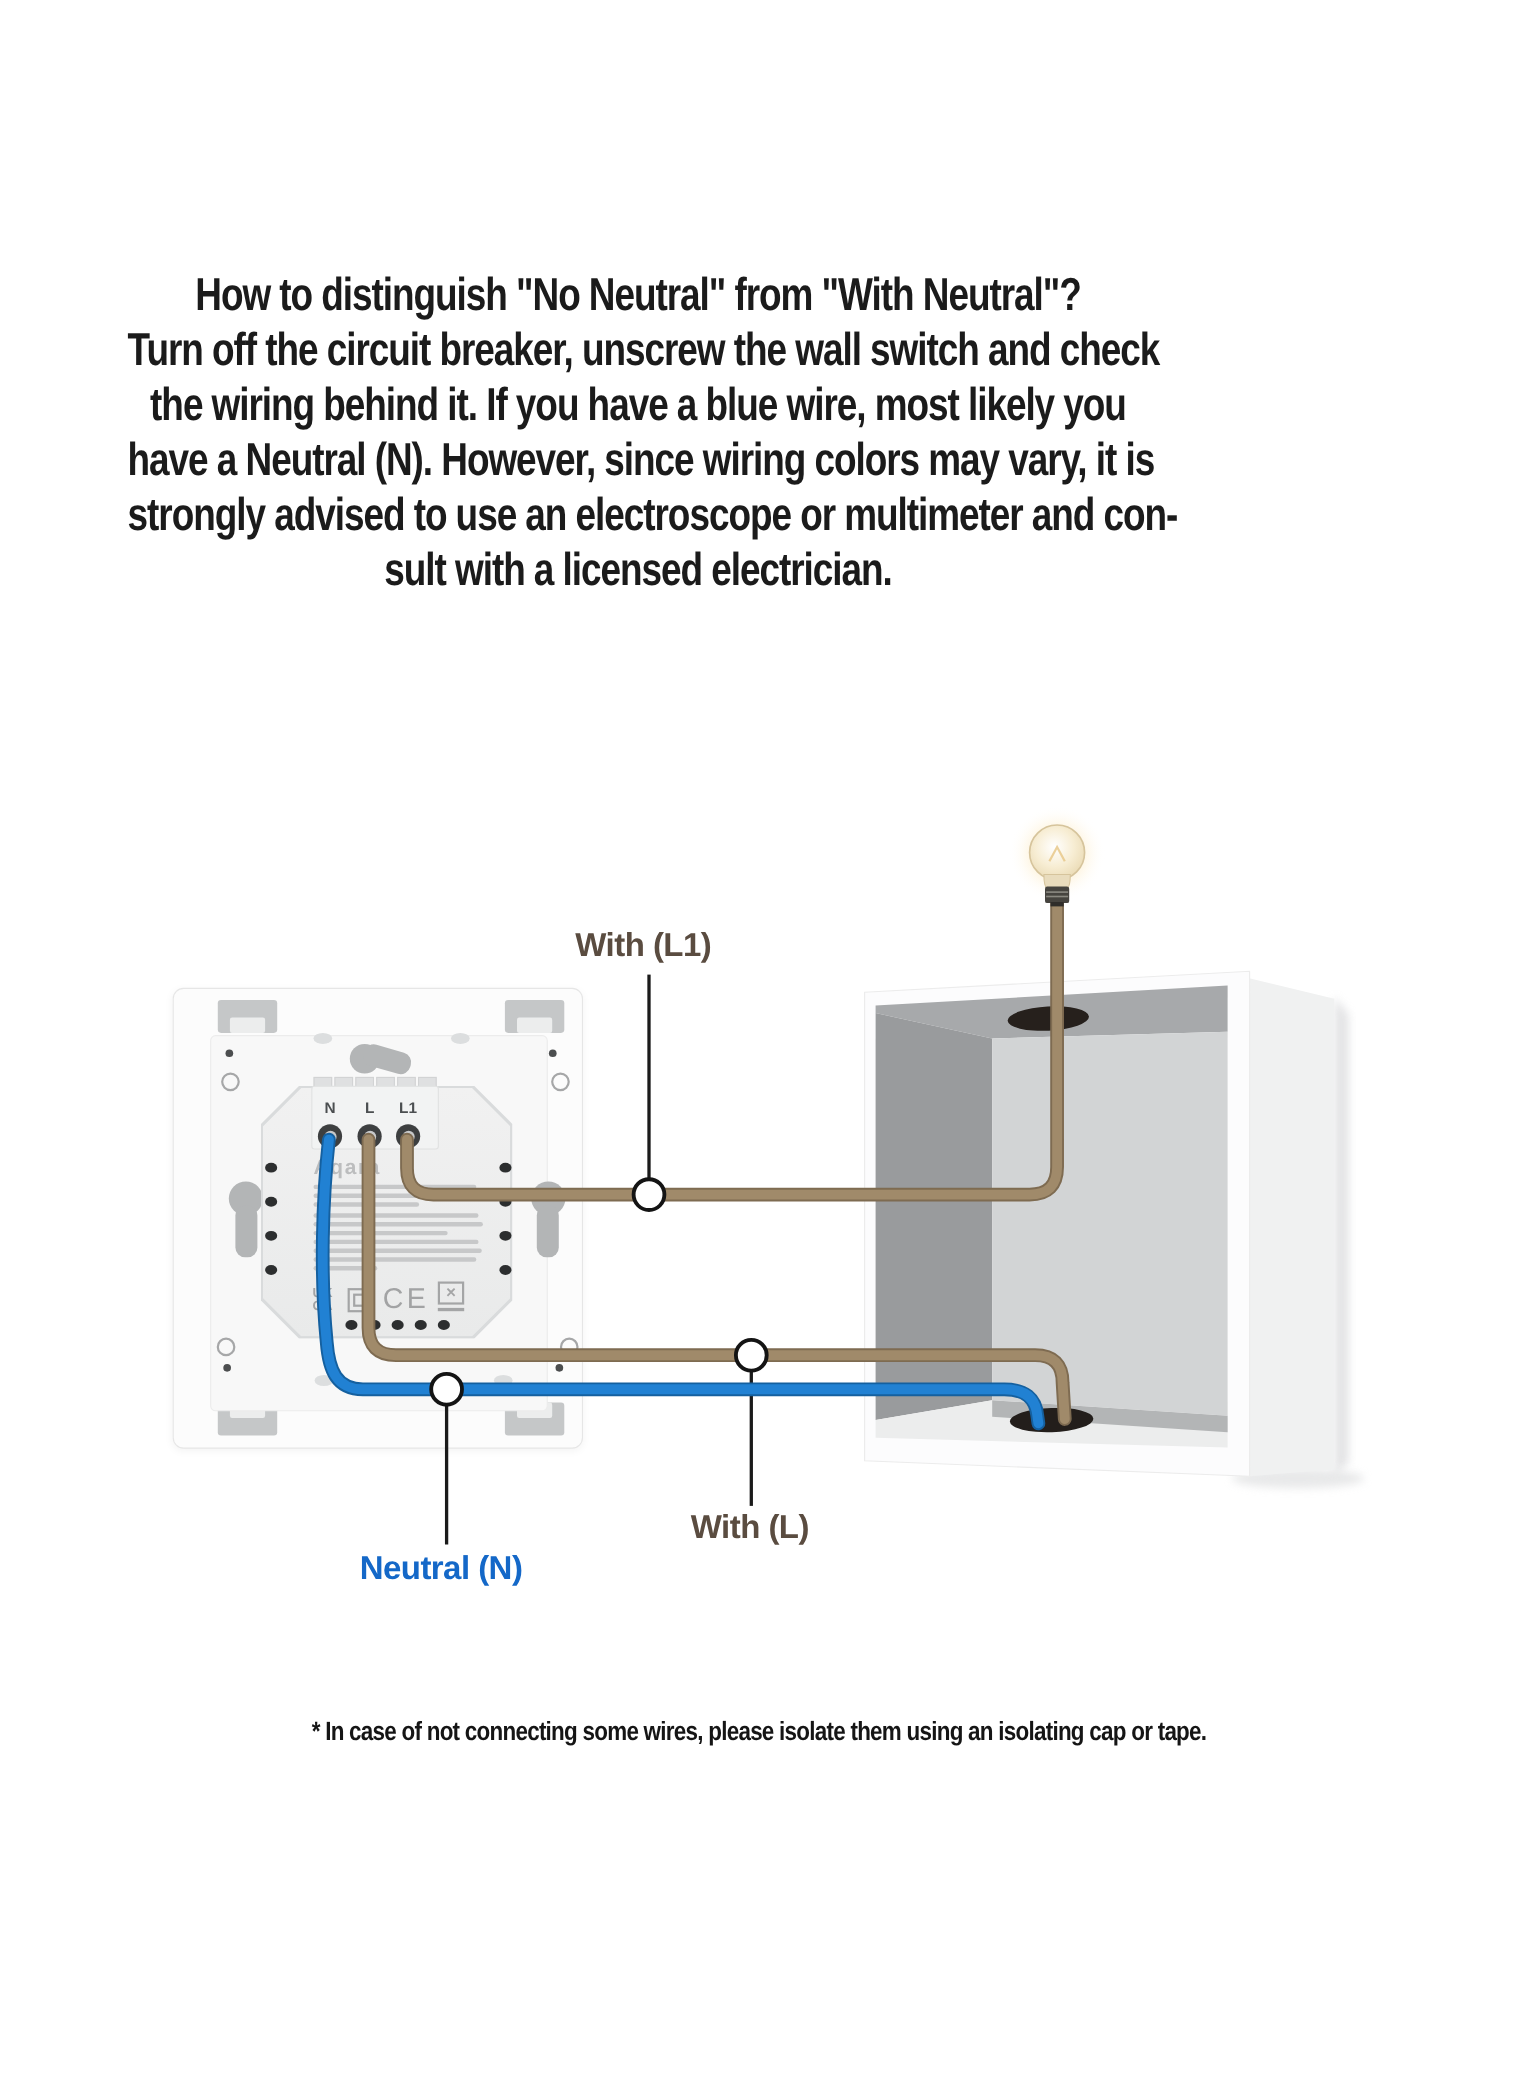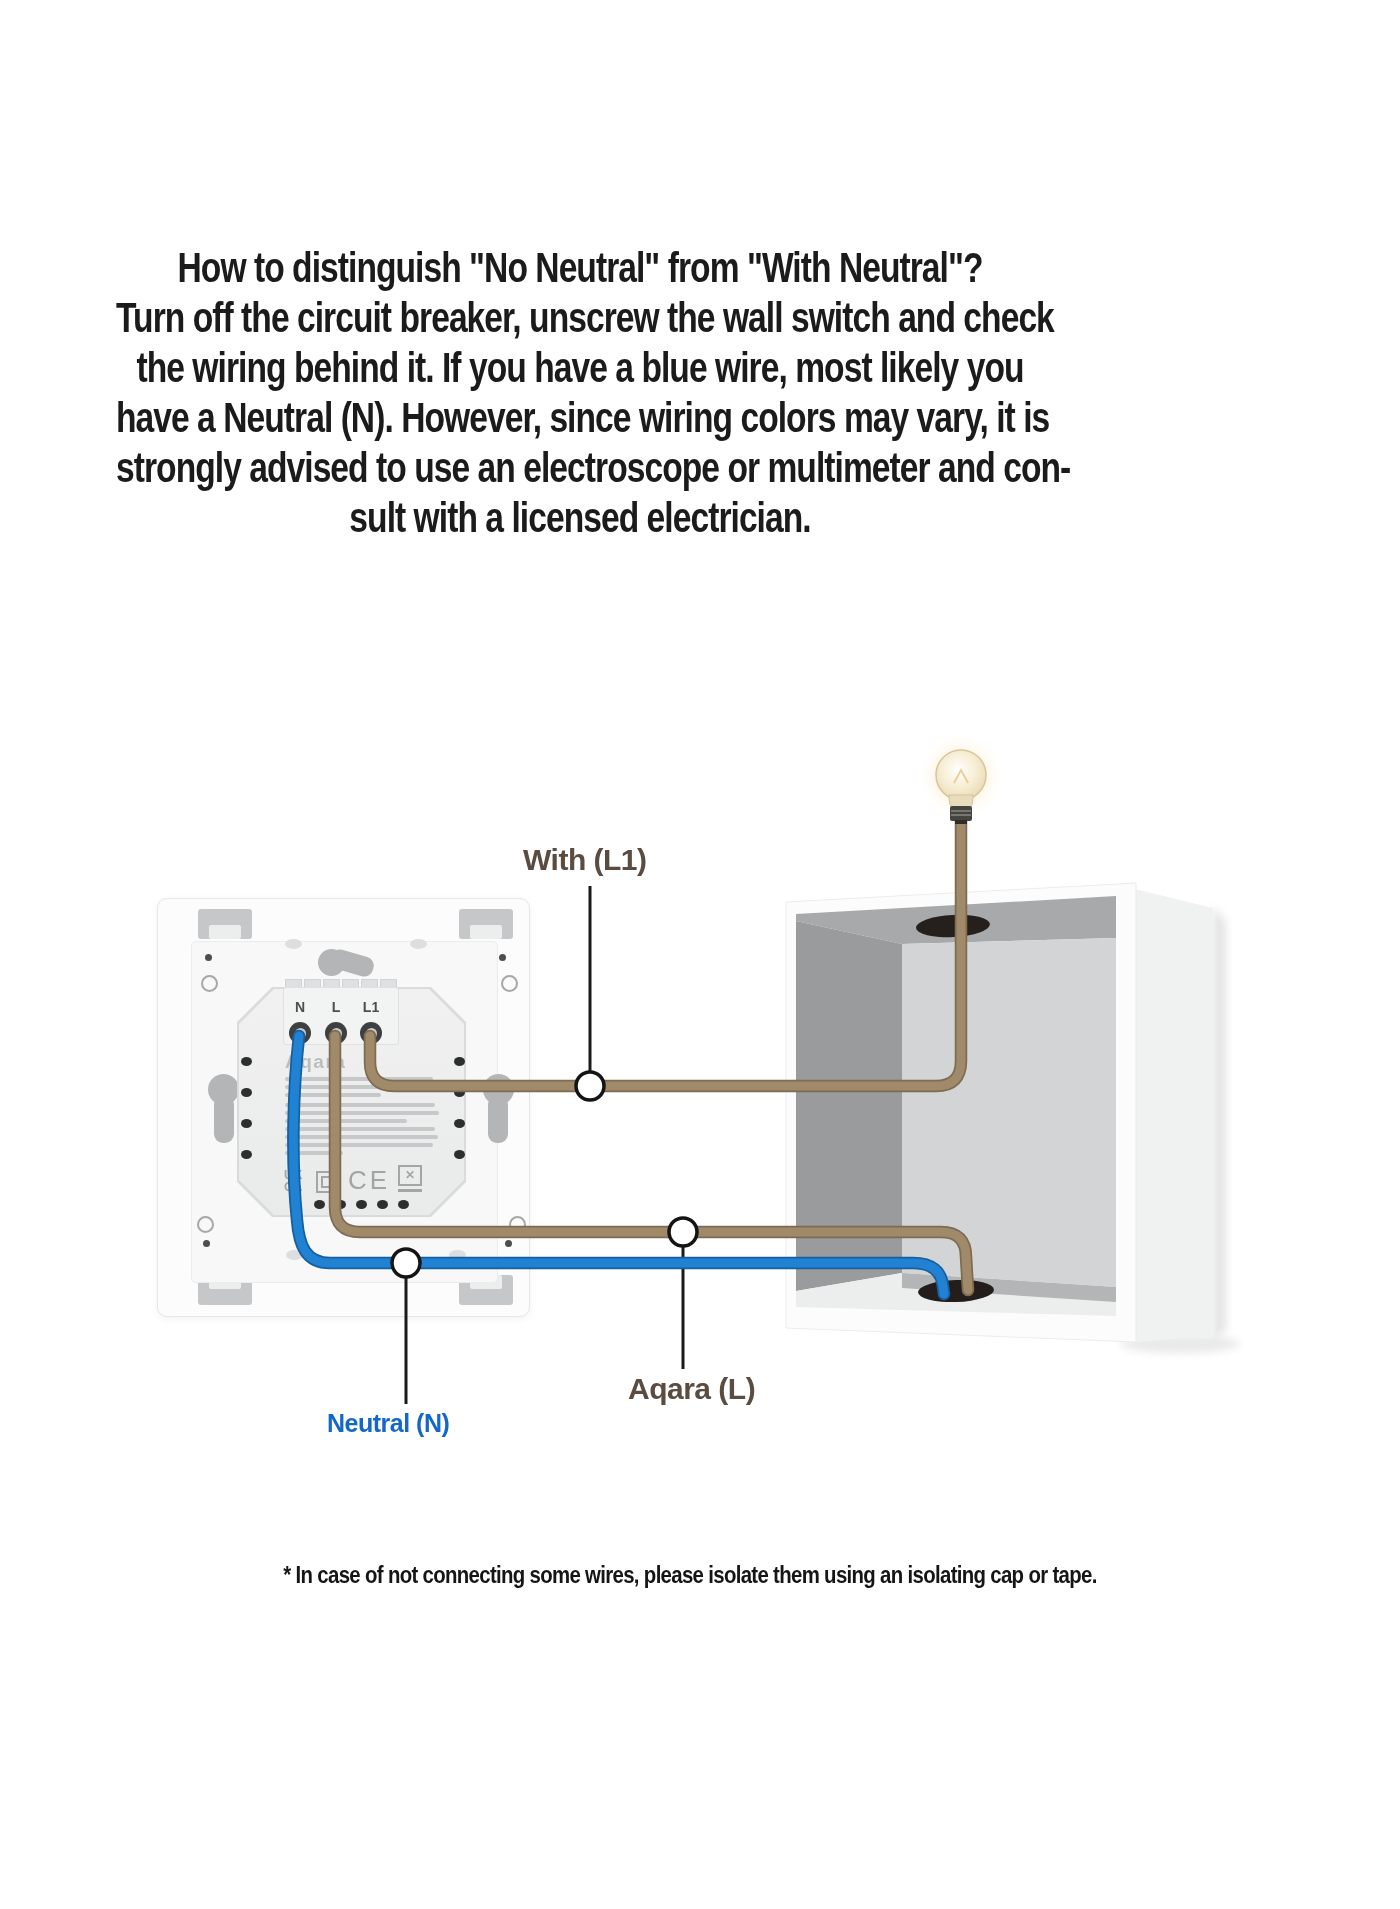--- a/index.html
+++ b/index.html
@@ -14,21 +14,21 @@
 
   
   #footnote{position:absolute;left:190px;top:1561px;width:1000px;text-align:center;
             white-space:nowrap;font-size:24px;font-weight:bold;letter-spacing:-.8px;
             color:#151515;transform:scaleX(.85);transform-origin:50% 50%;}
 
   
   .wire-label{position:absolute;font-weight:bold;white-space:nowrap;}
   #label-load{left:523px;top:843px;font-size:30px;color:#5a4c40;letter-spacing:-.5px;}
   #label-live{left:628px;top:1372px;font-size:30px;color:#5a4c40;letter-spacing:-.5px;}
-  #label-neutral{left:327px;top:1409px;font-size:25px;color:#1468c8;letter-spacing:-.5px;}
+  #label-neutral{left:327px;top:1409px;font-size:30px;color:#1468c8;letter-spacing:-.5px;}
 
   
   #plate{position:absolute;left:157px;top:898px;width:371px;height:417px;background:#fcfcfc;
          border:1px solid #e6e6e6;border-radius:10px;box-shadow:0 2px 8px rgba(0,0,0,.05);}
   .tab{position:absolute;width:54px;height:30px;background:#c5c7c8;border-radius:3px;}
   .tab i{position:absolute;left:11px;width:32px;height:14px;background:#eceded;border-radius:2px;display:block;}
   .tab.top i{bottom:0;} .tab.bot i{top:0;}
   #inner-plate{position:absolute;left:33px;top:42px;width:305px;height:340px;background:#f8f8f8;
                border:1px solid #ececec;border-radius:5px;}
   .sdot{position:absolute;width:7px;height:7px;border-radius:50%;background:#4c4e4f;}
@@ -235,18 +235,18 @@
       <path d="M 954 783 L 961 770 L 968 783" stroke="#e7c88a" stroke-width="2" fill="none" opacity=".85"></path>
       <path d="M 949 795 Q 949 806 952 808 L 970 808 Q 973 806 973 795 Z" fill="#e9dcbd" stroke="#d6c49c" stroke-width="1"></path>
       <rect x="950" y="806" width="22" height="15" rx="2" fill="#46443f"></rect>
       <line x1="951" y1="811" x2="971" y2="811" stroke="#8a8880" stroke-width="1.5"></line>
       <line x1="951" y1="815" x2="971" y2="815" stroke="#8a8880" stroke-width="1.5"></line>
       <rect x="955" y="820" width="12" height="4" fill="#2f2d2a"></rect>
     </g>
   </svg>
 
   <div class="wire-label" id="label-load">With (L1)</div>
-  <div class="wire-label" id="label-live">Aqara (L)</div>
+  <div class="wire-label" id="label-live">With (L)</div>
   <div class="wire-label" id="label-neutral">Neutral (N)</div>
 
   <div id="footnote">* In case of not connecting some wires, please isolate them using an isolating cap or tape.</div>
 
 </div>
 
 </body></html>

